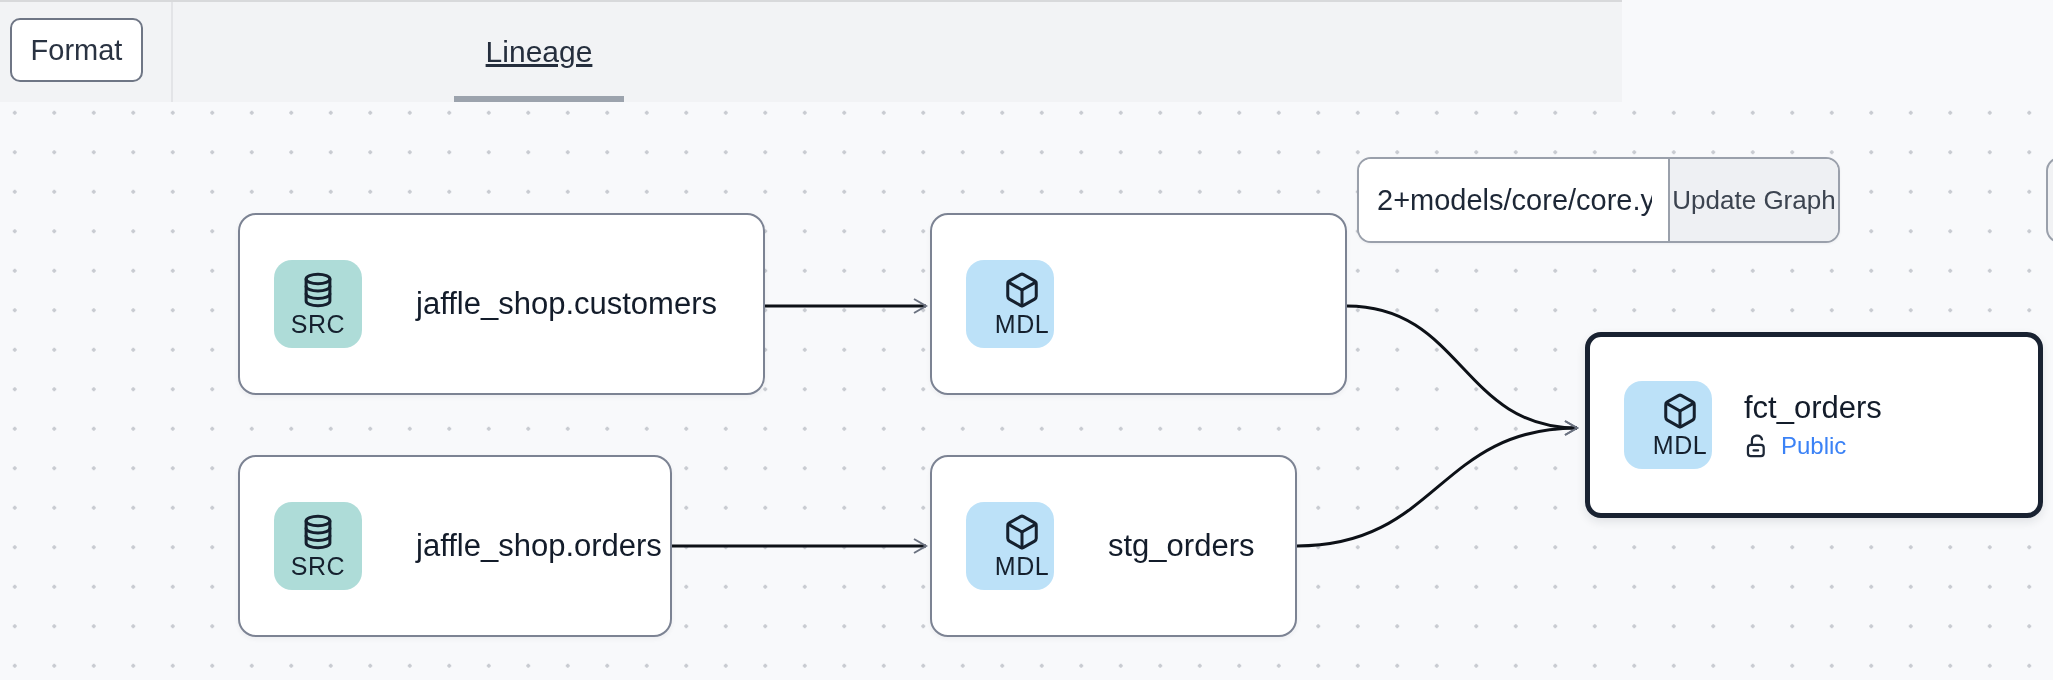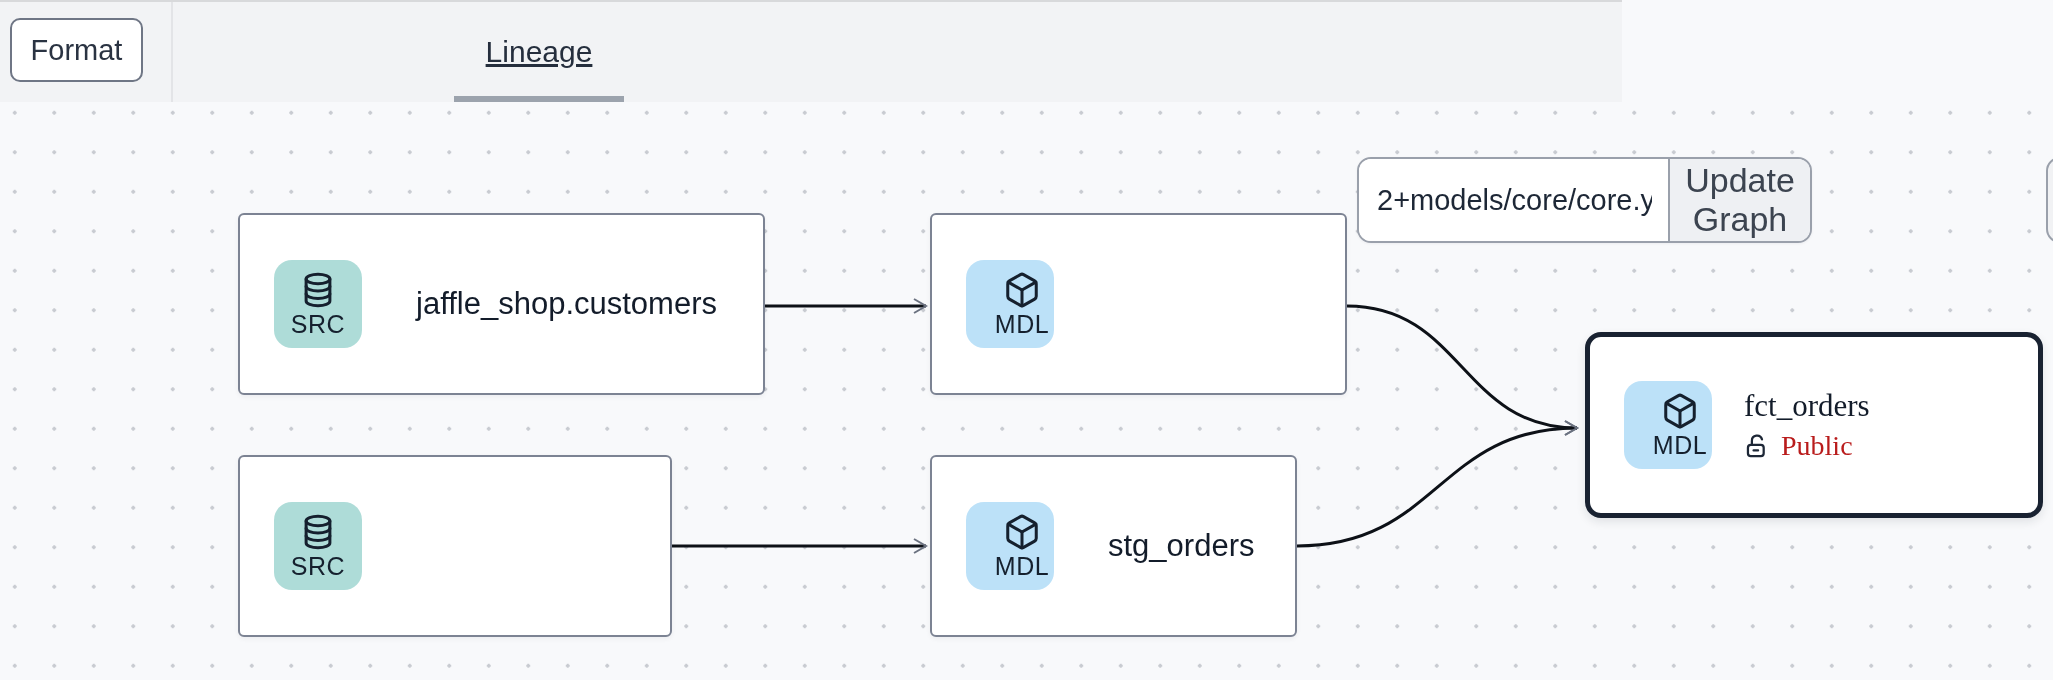--- a/index.html
+++ b/index.html
@@ -65,61 +65,61 @@
     background-image:radial-gradient(circle, var(--dot) 1.7px, transparent 1.8px);
     background-size:39.5px 39.5px;
     background-position:-5px -9px;
   }
   svg.edges{position:absolute;left:0;top:0;width:2053px;height:578px;}
   svg.edges path.edge{fill:none;stroke:var(--edge);stroke-width:3px;}
 
   
   .node{
     position:absolute;background:var(--node-bg);
-    border:2px solid var(--node-border);border-radius:6px;
+    border:2px solid var(--node-border);border-radius:18px;
     display:flex;align-items:center;gap:32px;padding-left:34px;
     box-shadow:0 2px 5px rgba(20,28,40,0.05);
     cursor:pointer;
   }
   .node.selected{
     border:5px solid var(--selected-border);border-radius:16px;
     box-shadow:0 4px 10px rgba(20,28,40,0.10);
   }
   .badge{
     width:88px;height:88px;border-radius:18px;flex:0 0 auto;
     display:flex;flex-direction:column;align-items:center;justify-content:center;
     color:var(--badge-text);
   }
   .badge.src{background:var(--src-badge);}
   .badge.mdl{background:var(--mdl-badge);padding-left:24px;}
   .badge .icon{display:block;line-height:0;}
   .badge-label{font-size:25px;line-height:1;margin-top:3px;letter-spacing:0.5px;}
   .node-label{font-size:31px;color:#131c2a;white-space:nowrap;margin-left:22px;}
-  .node-text{display:flex;flex-direction:column;gap:6px;font-family:Liberation Serif, serif;}
+  .node-text{display:flex;flex-direction:column;gap:6px;}
   .node-title{font-size:31px;color:#131c2a;}
-  .node-access{display:flex;align-items:center;gap:10px;font-size:28px;color:#b91c1c;}
+  .node-access{display:flex;align-items:center;gap:10px;font-size:24px;color:#3b82f6;}
   .node-access .icon{line-height:0;}
 
   
   .graph-input-group{
     position:absolute;left:1357px;top:55px;height:86px;
     display:flex;border:2px solid var(--input-border);border-radius:14px;
     overflow:hidden;background:#fff;
     box-shadow:0 1px 3px rgba(20,28,40,0.05);
   }
   .graph-selector-input{
     width:309px;height:100%;border:none;outline:none;background:#fff;
     font-family:"Liberation Sans", sans-serif;
     font-size:29px;color:#1d2736;padding:0 16px 0 18px;
   }
   .update-graph-btn{
-    width:142px;height:100%;border:none;border-left:2px solid var(--input-border);
+    width:170px;height:100%;border:none;border-left:2px solid var(--input-border);
     background:var(--button-bg);
     font-family:"Liberation Sans", sans-serif;
-    font-size:34px;color:#3c4450;cursor:pointer;
+    font-size:26px;color:#3c4450;cursor:pointer;
     display:flex;align-items:center;justify-content:center;
   }
   .partial-btn{
     position:absolute;left:2046px;top:55px;width:40px;height:86px;
     border:2px solid var(--input-border);border-radius:14px;
     background:#f1f2f4;
   }
 </style>
 </head>
 <body>
@@ -177,20 +177,21 @@
       <span class="icon">
         <svg width="38" height="38" viewBox="0 0 24 24" fill="none" stroke="#15202e" stroke-width="1.9" stroke-linecap="round" stroke-linejoin="round">
           <ellipse cx="12" cy="5" rx="7.5" ry="3"></ellipse>
           <path d="M4.5 5v4.7c0 1.66 3.36 3 7.5 3s7.5-1.34 7.5-3V5"></path>
           <path d="M4.5 9.7v4.7c0 1.66 3.36 3 7.5 3s7.5-1.34 7.5-3V9.7"></path>
           <path d="M4.5 14.4V19c0 1.66 3.36 3 7.5 3s7.5-1.34 7.5-3v-4.6"></path>
         </svg>
       </span>
       <span class="badge-label">SRC</span>
     </div>
+    <div class="node-label">jaffle_shop.orders</div>
   </div>
 
   <div class="node" style="left:930px;top:353px;width:367px;height:182px">
     <div class="badge mdl">
       <span class="icon">
         <svg width="38" height="38" viewBox="0 0 24 24" fill="none" stroke="#15202e" stroke-width="1.9" stroke-linecap="round" stroke-linejoin="round">
           <path d="M21 8a2 2 0 0 0-1-1.73l-7-4a2 2 0 0 0-2 0l-7 4A2 2 0 0 0 3 8v8a2 2 0 0 0 1 1.73l7 4a2 2 0 0 0 2 0l7-4A2 2 0 0 0 21 16z"></path>
           <path d="M3.3 7 12 12l8.7-5"></path>
           <path d="M12 22V12"></path>
         </svg>

